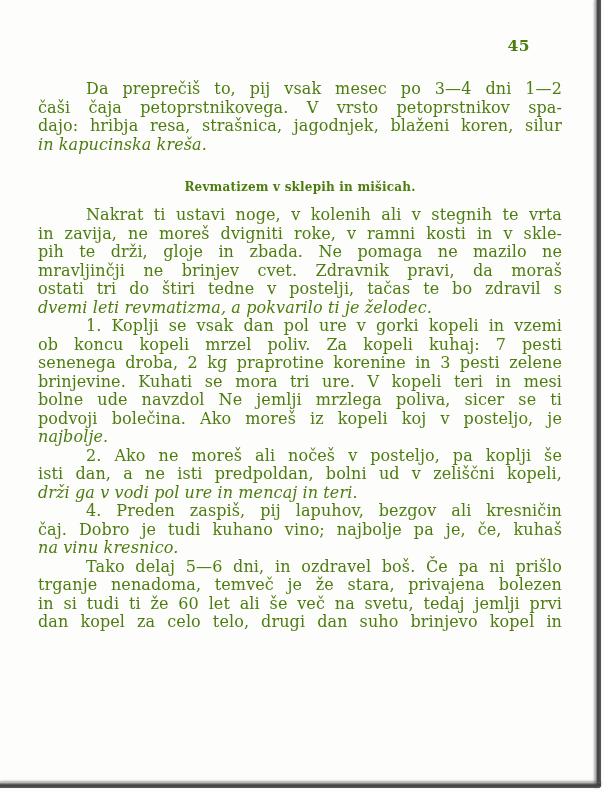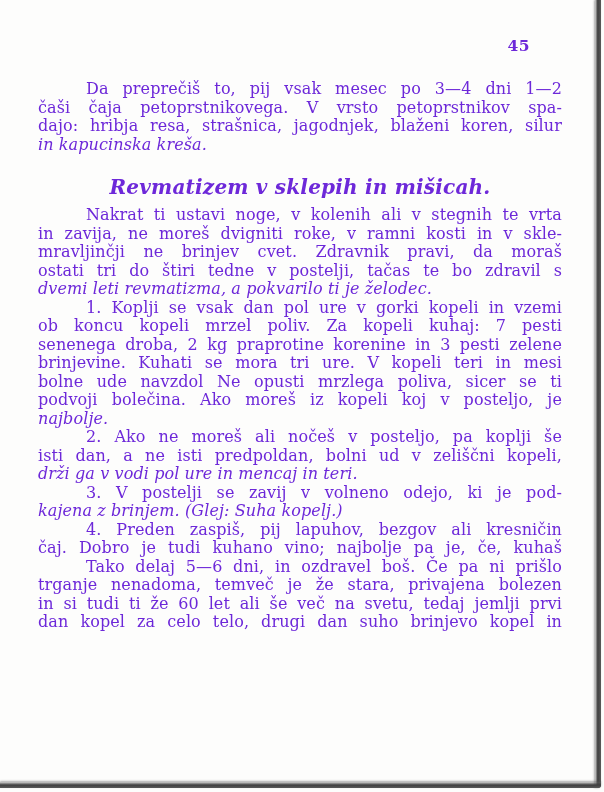--- a/index.html
+++ b/index.html
@@ -7,21 +7,21 @@
     padding: 0;
     background: #ffffff;
   }
   .page {
     position: relative;
     width: 604px;
     height: 792px;
     background: #fdfdfc;
     overflow: hidden;
     font-family: "DejaVu Serif", "Liberation Serif", serif;
-    color: #6d28d9;
+    color: #4d7c0f;
   }
   .content {
     position: absolute;
     left: 38px;
     top: 36px;
     width: 524px;
   }
   .page-number {
     text-align: right;
     padding-right: 32px;
@@ -36,27 +36,26 @@
     font-size: 16px;
     line-height: 18.5px;
     text-align: justify;
     text-align-last: justify;
     white-space: normal;
     letter-spacing: 0.1px;
   }
   .line.first { text-indent: 48px; }
   .line.last { text-align-last: left; font-style: italic; }
   .heading {
-    font-size: 20px;
+    font-size: 12px;
     line-height: 19px;
     font-weight: bold;
     text-align: center;
     margin: 24px 0 9px 0;
     letter-spacing: 0.2px;
-    font-style: italic;
   }
   
   .edge-right {
     position: absolute;
     top: 0;
     bottom: 4px;
     right: 3px;
     width: 6px;
     background: linear-gradient(to right, rgba(110,110,110,0.30), #3f3f3f 45%, #5a5a5a);
     box-shadow: -1px 0 2px rgba(80,80,80,0.45);
@@ -83,45 +82,43 @@
         <div class="para">
           <div class="line first">Da preprečiš to, pij vsak mesec po 3—4 dni 1—2</div>
           <div class="line">čaši čaja petoprstnikovega. V vrsto petoprstnikov spa-</div>
           <div class="line">dajo: hribja resa, strašnica, jagodnjek, blaženi koren, silur</div>
           <div class="line last">in kapucinska kreša.</div>
         </div>
         <div class="heading">Revmatizem v sklepih in mišicah.</div>
         <div class="para">
           <div class="line first">Nakrat ti ustavi noge, v kolenih ali v stegnih te vrta</div>
           <div class="line">in zavija, ne moreš dvigniti roke, v ramni kosti in v skle-</div>
+          <div class="line">pih te drži, gloje in zbada. Ne pomaga ne mazilo ne</div>
           <div class="line">mravljinčji ne brinjev cvet. Zdravnik pravi, da moraš</div>
           <div class="line">ostati tri do štiri tedne v postelji, tačas te bo zdravil s</div>
           <div class="line last">dvemi leti revmatizma, a pokvarilo ti je želodec.</div>
         </div>
         <div class="para">
           <div class="line first">1. Koplji se vsak dan pol ure v gorki kopeli in vzemi</div>
           <div class="line">ob koncu kopeli mrzel poliv. Za kopeli kuhaj: 7 pesti</div>
           <div class="line">senenega droba, 2 kg praprotine korenine in 3 pesti zelene</div>
           <div class="line">brinjevine. Kuhati se mora tri ure. V kopeli teri in mesi</div>
-          <div class="line">bolne ude navzdol Ne opusti mrzlega poliva, sicer se ti</div>
+          <div class="line">bolne ude navzdol Ne jemlji mrzlega poliva, sicer se ti</div>
           <div class="line">podvoji bolečina. Ako moreš iz kopeli koj v posteljo, je</div>
           <div class="line last">najbolje.</div>
         </div>
         <div class="para">
           <div class="line first">2. Ako ne moreš ali nočeš v posteljo, pa koplji še</div>
           <div class="line">isti dan, a ne isti predpoldan, bolni ud v zeliščni kopeli,</div>
           <div class="line last">drži ga v vodi pol ure in mencaj in teri.</div>
         </div>
         <div class="para">
-          <div class="line first">3. V postelji se zavij v volneno odejo, ki je pod-</div>
-          <div class="line last">kajena z brinjem. (Glej: Suha kopelj.)</div>
-        </div>
-        <div class="para">
           <div class="line first">4. Preden zaspiš, pij lapuhov, bezgov ali kresničin</div>
           <div class="line">čaj. Dobro je tudi kuhano vino; najbolje pa je, če, kuhaš</div>
+          <div class="line last">na vinu kresnico.</div>
         </div>
         <div class="para">
           <div class="line first">Tako delaj 5—6 dni, in ozdravel boš. Če pa ni prišlo</div>
           <div class="line">trganje nenadoma, temveč je že stara, privajena bolezen</div>
           <div class="line">in si tudi ti že 60 let ali še več na svetu, tedaj jemlji prvi</div>
           <div class="line">dan kopel za celo telo, drugi dan suho brinjevo kopel in</div>
         </div>
       </div>
   </div>
   <div class="edge-right"></div>

